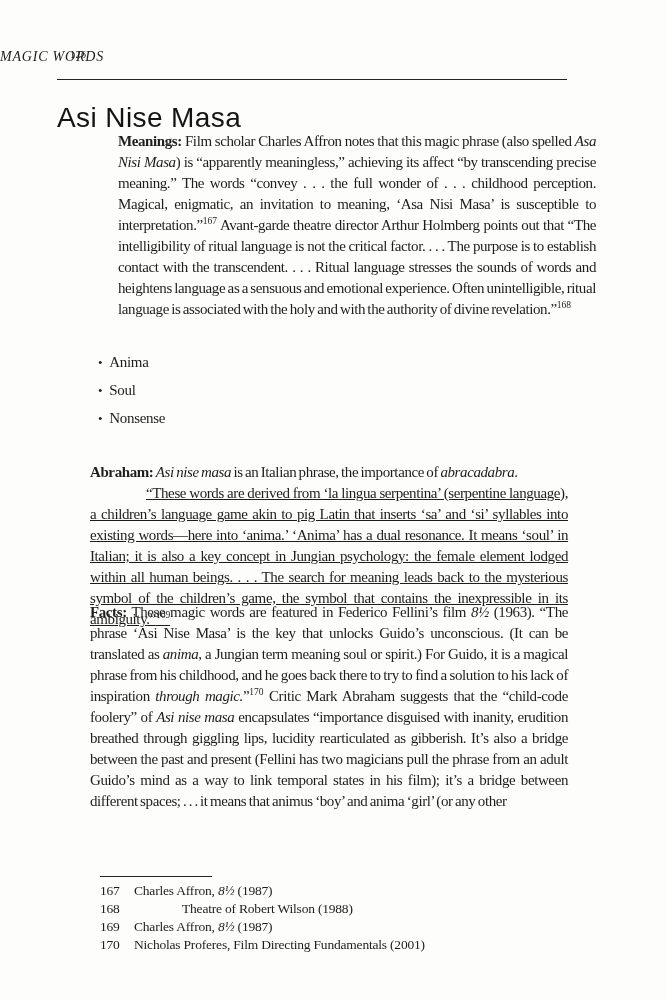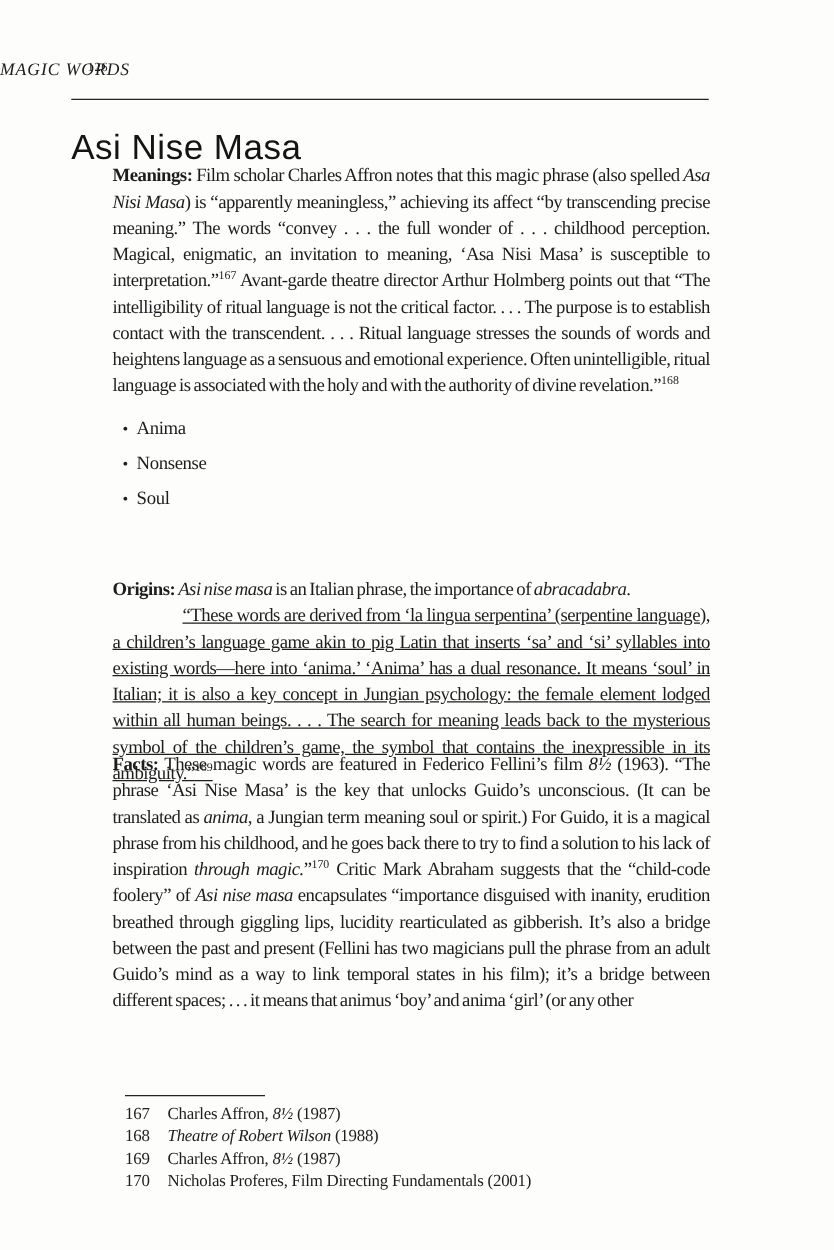--- a/index.html
+++ b/index.html
@@ -23,23 +23,23 @@
     font-family:"Liberation Sans", sans-serif;font-weight:400;
     font-size:28px;letter-spacing:.4px;color:#141414;
   }
   .body-block{
     position:absolute;left:90px;width:478px;
     font-size:15px;line-height:21px;letter-spacing:-.4px;word-spacing:-1px;
     text-align:justify;
   }
   .body-block p{margin:0;}
   sup{font-size:9.5px;line-height:0;letter-spacing:0;vertical-align:super;}
-  #meanings{top:131px;}
+  #meanings{top:131px;margin-left:28px;}
   #bullets{
-    position:absolute;left:98px;top:332px;width:470px;
+    position:absolute;left:98px;top:352px;width:470px;
     font-size:15px;letter-spacing:-.3px;
   }
   .bullet-item{height:21px;line-height:21px;margin-bottom:7px;}
   .bullet-marker{margin-right:7px;font-size:13px;}
   #origins{top:462px;}
   #origins .quote{text-indent:56px;text-decoration:underline;}
   #facts{top:602px;}
   .fnrule{
     position:absolute;left:100px;top:876px;width:112px;height:0;
     border-top:1.3px solid #232323;
@@ -64,46 +64,46 @@
 
   <div class="body-block" id="meanings">
     <p><span style="font-weight: bold;">Meanings:</span><span>  Film scholar Charles Affron notes that this magic phrase (also spelled </span><span style="font-style: italic;">Asa Nisi Masa</span><span>) is “apparently meaningless,” achieving its affect “by transcending precise meaning.”  The words “convey . . . the full wonder of . . . childhood perception.  Magical, enigmatic, an invitation to meaning, ‘Asa Nisi Masa’ is susceptible to interpretation.”</span><sup>167</sup><span>  Avant-garde theatre director Arthur Holmberg points out that “The intelligibility of ritual language is not the critical factor. . . . The purpose is to establish contact with the transcendent. . . . Ritual language stresses the sounds of words and heightens language as a sensuous and emotional experience.  Often unintelligible, ritual language is associated with the holy and with the authority of divine revelation.”</span><sup>168</sup></p>
   </div>
 
   <div id="bullets">
 
       <div class="bullet-item"><span class="bullet-marker">•</span><span>Anima</span></div>
 
 
+      <div class="bullet-item"><span class="bullet-marker">•</span><span>Soul</span></div>
+
       <div class="bullet-item"><span class="bullet-marker">•</span><span>Nonsense</span></div>
-
-      <div class="bullet-item"><span class="bullet-marker">•</span><span>Soul</span></div>
     </div>
 
   <div class="body-block" id="origins">
-    <p><span style="font-weight: bold;">Origins:</span><span>  </span><span style="font-style: italic;">Asi nise masa</span><span> is an Italian phrase, the importance of </span><span style="font-style: italic;">abracadabra</span><span>.</span></p>
+    <p><span style="font-weight: bold;">Abraham:</span><span>  </span><span style="font-style: italic;">Asi nise masa</span><span> is an Italian phrase, the importance of </span><span style="font-style: italic;">abracadabra</span><span>.</span></p>
     <p class="quote"><span>“These words are derived from ‘la lingua serpentina’ (serpentine language), a children’s language game akin to pig Latin that inserts ‘sa’ and ‘si’ syllables into existing words—here into ‘anima.’  ‘Anima’ has a dual resonance.  It means ‘soul’ in Italian; it is also a key concept in Jungian psychology: the female element lodged within all human beings. . . . The search for meaning leads back to the mysterious symbol of the children’s game, the symbol that contains the inexpressible in its ambiguity.”</span><sup>169</sup></p>
   </div>
 
   <div class="body-block" id="facts">
     <p><span style="font-weight: bold;">Facts:</span><span>  These magic words are featured in Federico Fellini’s film </span><span style="font-style: italic;">8½</span><span> (1963).  “The phrase ‘Asi Nise Masa’ is the key that unlocks Guido’s unconscious.  (It can be translated as </span><span style="font-style: italic;">anima</span><span>, a Jungian term meaning soul or spirit.)  For Guido, it is a magical phrase from his childhood, and he goes back there to try to find a solution to his lack of inspiration </span><span style="font-style: italic;">through magic.</span><span>”</span><sup>170</sup><span>  Critic Mark Abraham suggests that the “child-code foolery” of </span><span style="font-style: italic;">Asi nise masa</span><span> encapsulates “importance disguised with inanity, erudition breathed through giggling lips, lucidity rearticulated as gibberish.  It’s also a bridge between the past and present (Fellini has two magicians pull the phrase from an adult Guido’s mind as a way to link temporal states in his film); it’s a bridge between different spaces; . . . it means that animus ‘boy’ and anima ‘girl’ (or any other</span></p>
   </div>
 
   <div class="fnrule"></div>
 
   <div id="footnotes">
 
       <div class="fn-row">
         <span class="fn-num">167</span>
         <span class="fn-text"><span>Charles Affron, </span><span style="font-style: italic;">8½</span><span> (1987)</span></span>
       </div>
 
       <div class="fn-row">
         <span class="fn-num">168</span>
-        <span class="fn-text"><span style="font-style: italic;">Theatre of  Robert Wilson</span><span> (1988)</span></span>
+        <span class="fn-text"><span style=" margin-left: 48px;">Theatre of  Robert Wilson</span><span> (1988)</span></span>
       </div>
 
       <div class="fn-row">
         <span class="fn-num">169</span>
         <span class="fn-text"><span>Charles Affron, </span><span style="font-style: italic;">8½</span><span> (1987)</span></span>
       </div>
 
       <div class="fn-row">
         <span class="fn-num">170</span>
         <span class="fn-text"><span>Nicholas Proferes, </span><span style="">Film Directing Fundamentals</span><span> (2001)</span></span>

